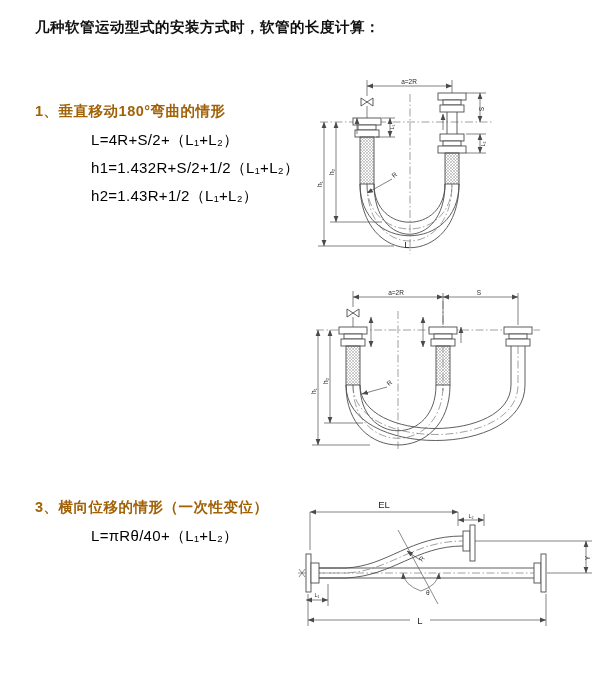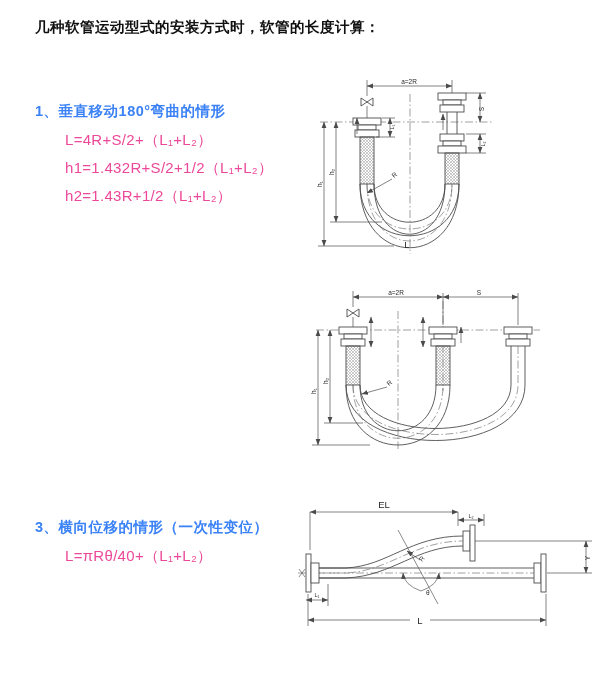--- a/index.html
+++ b/index.html
@@ -8,26 +8,26 @@
     background:#ffffff;overflow:hidden;
     font-family:"Liberation Sans","DejaVu Sans",sans-serif;
     color:#111;
     text-decoration:underline;
   }
   .title{
     position:absolute;left:35px;top:18px;
     font-size:14.5px;font-weight:600;letter-spacing:.5px;color:#101010;
   }
   .sec{position:absolute;left:35px;width:280px;}
-  .sec-heading{font-size:14.5px;font-weight:600;letter-spacing:.5px;color:#3b82f6;line-height:22px;}
+  .sec-heading{font-size:14.5px;font-weight:600;letter-spacing:.5px;color:#a16207;line-height:22px;}
   .formulas{margin-left:30px;margin-top:4px;}
-  .formula{font-size:15px;line-height:28px;color:#ec4899;letter-spacing:.3px;white-space:nowrap;}
+  .formula{font-size:15px;line-height:28px;color:#000000;letter-spacing:.3px;white-space:nowrap;margin-left:26px;}
   #sec1{top:100px}
   #sec2{top:303px}
-  #sec3{top:516px}
+  #sec3{top:496px}
   svg.diag{position:absolute;overflow:visible;}
   #d1{left:310px;top:72px}
   #d2{left:308px;top:283px}
   #d3{left:298px;top:492px}
   .ln{stroke:#4d4d4d;stroke-width:.9;fill:none}
   .thin{stroke:#5a5a5a;stroke-width:.7;fill:none}
   .dim{stroke:#4d4d4d;stroke-width:.7;fill:none}
   .cl{stroke:#6e6e6e;stroke-width:.65;fill:none;stroke-dasharray:8 2.5 1.5 2.5}
   .part{fill:#ffffff;stroke:#4d4d4d;stroke-width:.9}
   .braidfill{fill:url(#braid);stroke:#4d4d4d;stroke-width:.9}

